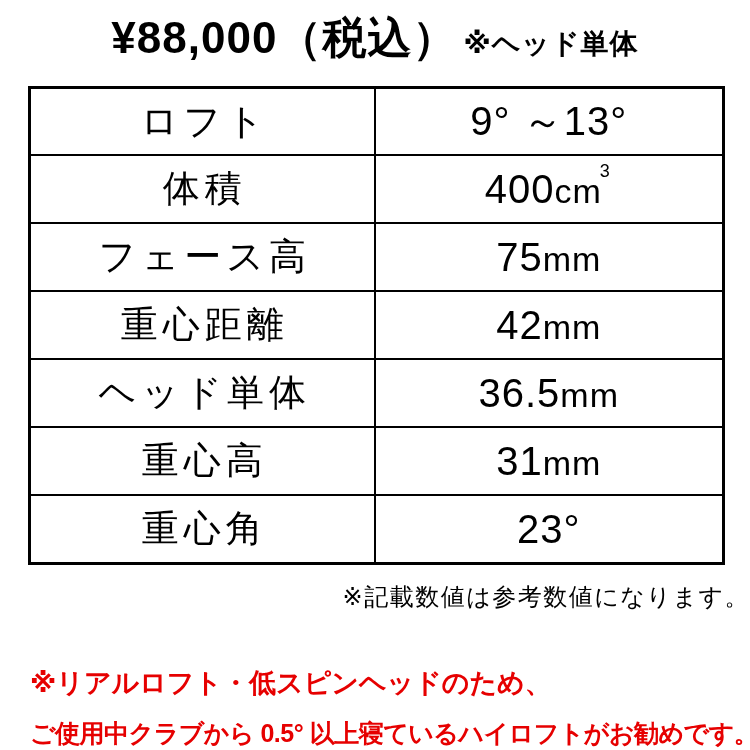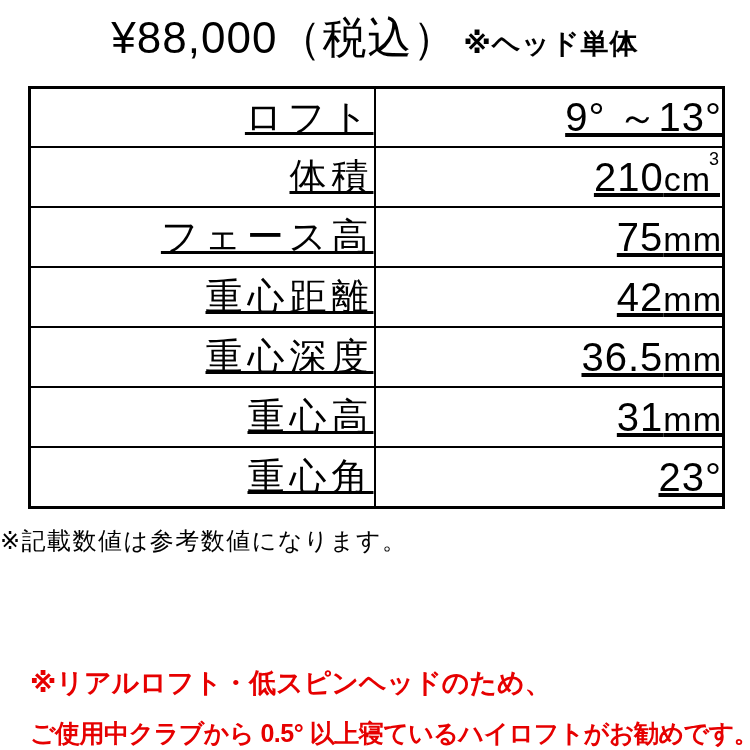--- a/index.html
+++ b/index.html
@@ -18,46 +18,45 @@
   }
   
   .title {
     margin-top: 12px;
     text-align: center;
     white-space: nowrap;
     line-height: 1.2;
   }
   .title .price {
     font-size: 44px;
-    font-weight: normal;
+    font-weight: bold;
     letter-spacing: 1px;
   }
   .title .suffix {
     font-size: 28px;
     font-weight: bold;
     margin-left: 6px;
     letter-spacing: 1px;
   }
   
   table.spec {
     border-collapse: collapse;
     table-layout: fixed;
     width: 694px;
     margin: 21px 0 0 28px;
     border: 3px solid #000;
   }
   table.spec col.left  { width: 345px; }
   table.spec col.right { width: 349px; }
   table.spec td {
     border: 2px solid #000;
-    height: 60px;
-    text-align: right;
+    height: 68px;
+    text-align: center;
     vertical-align: middle;
     white-space: nowrap;
-    text-decoration: underline;
   }
   td.label-cell {
     font-size: 37px;
     letter-spacing: 5px;
     padding-left: 5px; 
   }
   td.value-cell {
     font-size: 40px;
     letter-spacing: 1px;
   }
@@ -65,21 +64,21 @@
   td.value-cell .sup {
     font-size: 18px;
     vertical-align: top;
     position: relative;
     top: -6px;
     left: -2px;
   }
   
   .footnote {
     margin-top: 16px;
-    padding-right: 30px;
+    text-align: right;
     font-size: 24px;
     letter-spacing: 1.5px;
     white-space: nowrap;
   }
   
   .warning {
     position: absolute;
     left: 30px;
     bottom: 12px;
     font-weight: bold;
@@ -109,32 +108,32 @@
         <col class="left">
         <col class="right">
       </colgroup>
     <tbody>
       <tr>
         <td class="label-cell">ロフト</td>
         <td class="value-cell"><span>9° ～13°</span><span class="unit"></span><span class="sup"></span></td>
       </tr>
       <tr>
         <td class="label-cell">体積</td>
-        <td class="value-cell"><span>210</span><span class="unit">cm</span><span class="sup">3</span></td>
+        <td class="value-cell"><span>400</span><span class="unit">cm</span><span class="sup">3</span></td>
       </tr>
       <tr>
         <td class="label-cell">フェース高</td>
         <td class="value-cell"><span>75</span><span class="unit">mm</span><span class="sup"></span></td>
       </tr>
       <tr>
         <td class="label-cell">重心距離</td>
         <td class="value-cell"><span>42</span><span class="unit">mm</span><span class="sup"></span></td>
       </tr>
       <tr>
-        <td class="label-cell">重心深度</td>
+        <td class="label-cell">ヘッド単体</td>
         <td class="value-cell"><span>36.5</span><span class="unit">mm</span><span class="sup"></span></td>
       </tr>
       <tr>
         <td class="label-cell">重心高</td>
         <td class="value-cell"><span>31</span><span class="unit">mm</span><span class="sup"></span></td>
       </tr>
       <tr>
         <td class="label-cell">重心角</td>
         <td class="value-cell"><span>23°</span><span class="unit"></span><span class="sup"></span></td>
       </tr>

